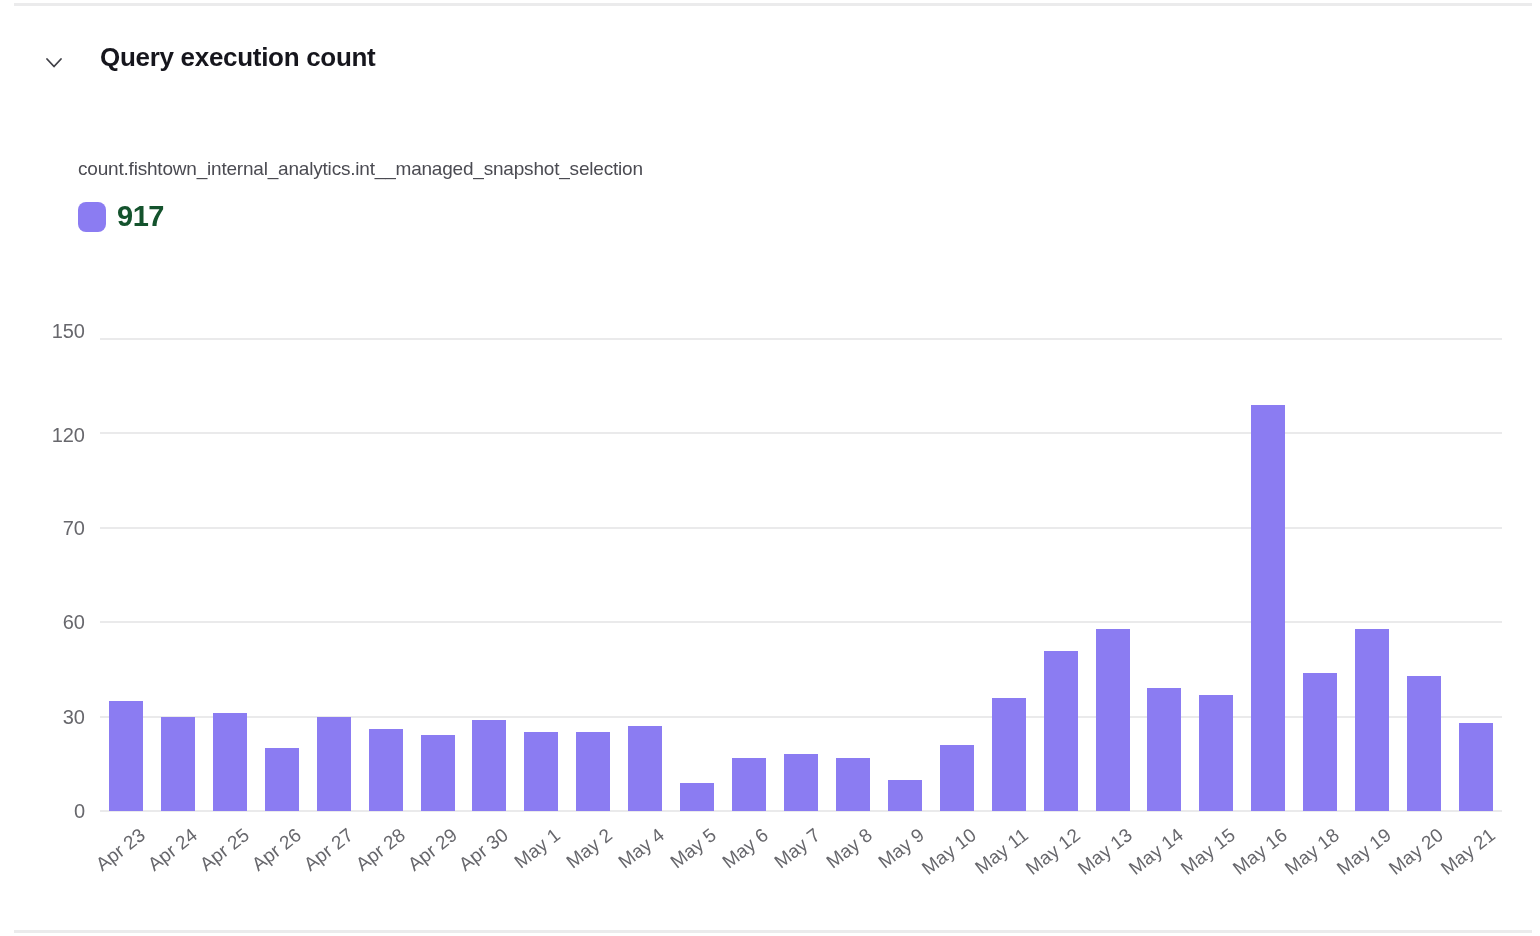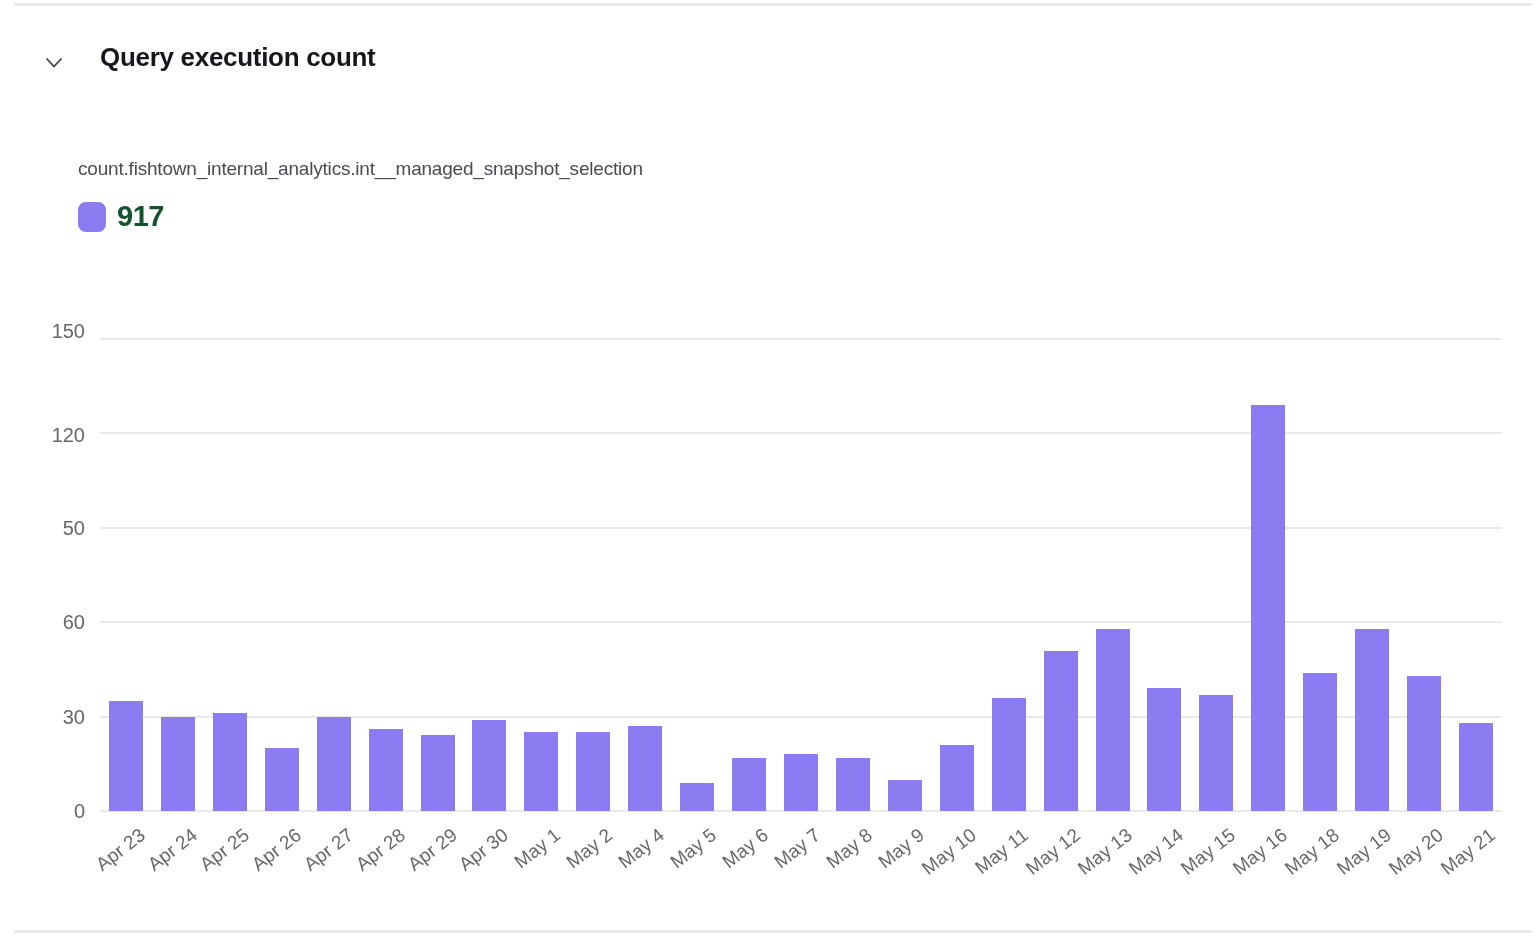--- a/index.html
+++ b/index.html
@@ -52,21 +52,21 @@
 <div class="legend-item">
   <div class="legend-swatch" style="background: rgb(139, 124, 242);"></div>
   <div class="legend-total">917</div>
 </div>
 
 <div class="chart">
   <div class="y-axis-labels">
       <div class="ytick" style="top: 799px;">0</div>
       <div class="ytick" style="top: 704.6px;">30</div>
       <div class="ytick" style="top: 610.2px;">60</div>
-      <div class="ytick" style="top: 515.8px;">50</div>
+      <div class="ytick" style="top: 515.8px;">70</div>
       <div class="ytick" style="top: 423px;">120</div>
       <div class="ytick" style="top: 319px;">150</div>
     </div>
   <div class="plot-area">
       <div class="gridline" style="bottom: -1px; background: rgb(234, 234, 235);"></div>
       <div class="gridline" style="bottom: 93.4px; background: rgb(234, 234, 235);"></div>
       <div class="gridline" style="bottom: 187.8px; background: rgb(234, 234, 235);"></div>
       <div class="gridline" style="bottom: 282.2px; background: rgb(234, 234, 235);"></div>
       <div class="gridline" style="bottom: 376.6px; background: rgb(234, 234, 235);"></div>
       <div class="gridline" style="bottom: 471px; background: rgb(234, 234, 235);"></div>

